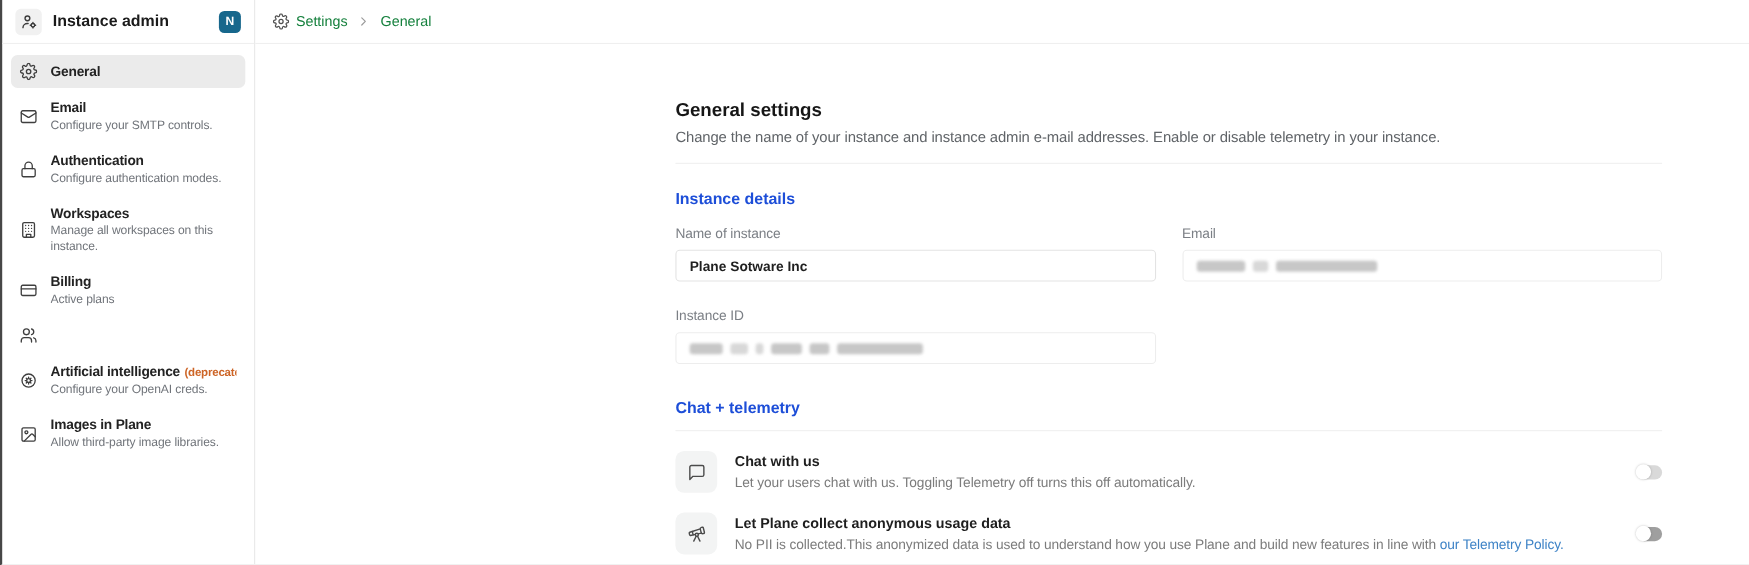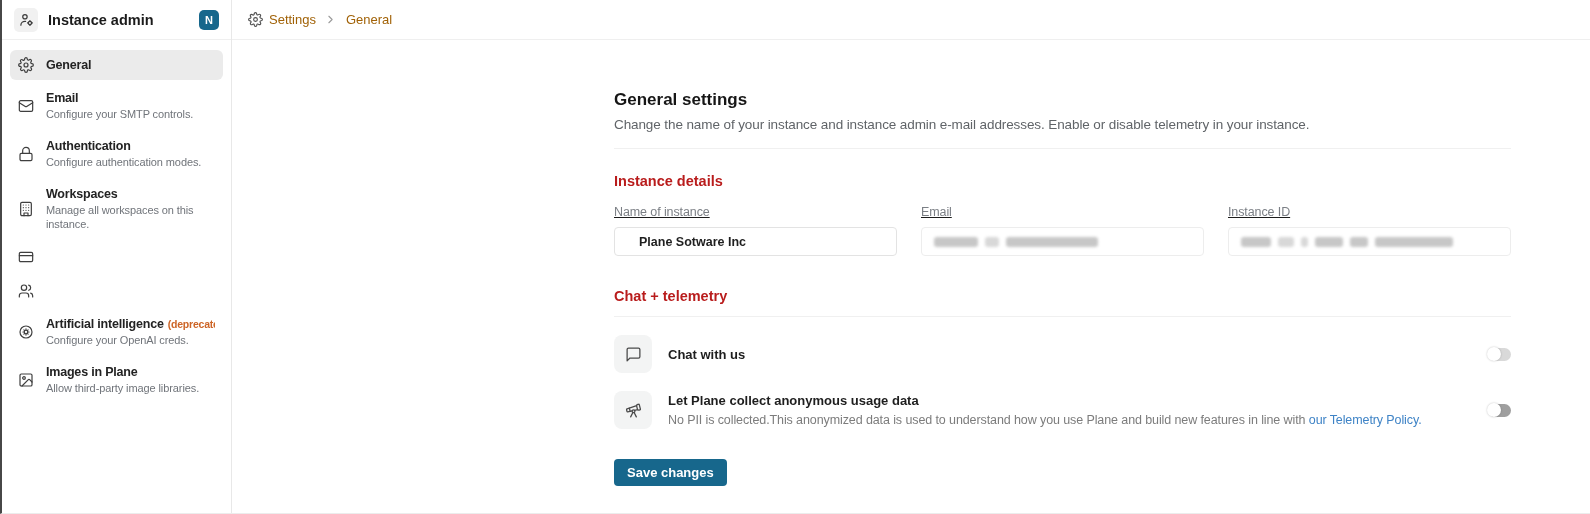--- a/index.html
+++ b/index.html
@@ -66,41 +66,41 @@
   .s-tag { font-size:10.5px; font-weight:600; color:#cd6527; margin-left:4px; letter-spacing:-0.2px; }
   .s-desc { font-size:11px; color:#70747a; line-height:1.28; margin-top:2px; letter-spacing:-0.1px; }
   
   .main { flex:1; display:flex; flex-direction:column; min-width:0; }
   .main-header {
     height:40px; flex-shrink:0;
     display:flex; align-items:center;
     padding:0 16px;
     border-bottom:1px solid #efefef;
   }
-  .crumb { display:flex; align-items:flex-end; font-size:13px; color:#a16207; }
+  .crumb { display:flex; align-items:flex-end; font-size:13px; color:#15803d; }
   .crumb .c-icon { width:15px; height:15px; color:#4f4f4f; margin-right:6px; display:flex; align-items:center; }
   .crumb-sep { width:14px; height:14px; color:#9b9b9b; margin:0 8px; display:flex; align-items:center; }
   .content {
     padding:50px 0 0 382px;
     width:100%;
   }
   .content-inner { width:897px; }
   .page-title { font-size:17px; font-weight:700; color:#161616; }
   .page-subtitle { font-size:13.5px; color:#606468; margin-top:7px; letter-spacing:-0.1px; }
   .hr { border:none; border-top:1px solid #f0f0f0; margin-top:16px; }
-  .section-heading { font-size:14.5px; font-weight:700; color:#b91c1c; margin-top:24px; }
+  .section-heading { font-size:14.5px; font-weight:700; color:#1d4ed8; margin-top:24px; }
   .fields-grid {
     margin-top:16px;
-    display:grid; grid-template-columns:repeat(3, 1fr); gap:24px;text-decoration:underline;
+    display:grid; grid-template-columns:repeat(2, 1fr); gap:24px;
   }
   .field-label { font-size:12.5px; color:#7b7f85; letter-spacing:-0.1px; }
   .field-input {
     margin-top:8px; width:100%; height:29px;
     border:1px solid #e3e3e3; border-radius:4px;
-    background:#ffffff; padding:0 24px;
+    background:#ffffff; padding:0 12px;
     font-family:"Liberation Sans", sans-serif;
     font-size:12.5px; color:#1f1f1f; font-weight:600;
     outline:none;
   }
   .field-box {
     margin-top:8px; width:100%; height:29px;
     border:1px solid #ededed; border-radius:4px;
     background:#ffffff; padding:0 12px;
     display:flex; align-items:center; gap:7px;
   }
@@ -227,20 +227,26 @@
       </span>
     </div>
 
     <div class="side-item">
       <span class="s-icon">
         <svg width="16" height="16" viewBox="0 0 24 24" fill="none" stroke="currentColor" stroke-width="1.8" stroke-linecap="round" stroke-linejoin="round">
             <rect x="2" y="5" width="20" height="14" rx="2"></rect>
             <path d="M2 10h20"></path>
           </svg>
       </span>
+      <span class="s-text">
+        <span class="s-title-row">
+            <span class="s-title">Billing</span>
+          </span>
+        <div class="s-desc">Active plans</div>
+      </span>
     </div>
 
     <div class="side-item">
       <span class="s-icon">
         <svg width="16" height="16" viewBox="0 0 24 24" fill="none" stroke="currentColor" stroke-width="1.8" stroke-linecap="round" stroke-linejoin="round">
             <path d="M16 21v-2a4 4 0 0 0-4-4H6a4 4 0 0 0-4 4v2"></path>
             <circle cx="9" cy="7" r="4"></circle>
             <path d="M22 21v-2a4 4 0 0 0-3-3.87"></path>
             <path d="M16 3.13a4 4 0 0 1 0 7.75"></path>
           </svg>
@@ -342,20 +348,21 @@
       <hr class="hr" style="margin-top:12px">
 
       <div class="ct-row">
         <div class="ct-icon-box">
           <svg width="17" height="17" viewBox="0 0 24 24" fill="none" stroke="currentColor" stroke-width="1.8" stroke-linecap="round" stroke-linejoin="round">
               <path d="M21 15a2 2 0 0 1-2 2H7l-4 4V5a2 2 0 0 1 2-2h14a2 2 0 0 1 2 2z"></path>
             </svg>
         </div>
         <div class="ct-text">
           <div class="ct-title">Chat with us</div>
+          <div class="ct-desc">Let your users chat with us. Toggling Telemetry off turns this off automatically.</div>
         </div>
         <div class="toggle light">
             <span class="knob"></span>
           </div>
       </div>
 
       <div class="ct-row">
         <div class="ct-icon-box">
           <svg width="17" height="17" viewBox="0 0 24 24" fill="none" stroke="currentColor" stroke-width="1.8" stroke-linecap="round" stroke-linejoin="round">
               <path d="m10.065 12.493-6.18 1.318a.934.934 0 0 1-1.108-.702l-.537-2.15a1.07 1.07 0 0 1 .691-1.265l13.504-4.44"></path>

